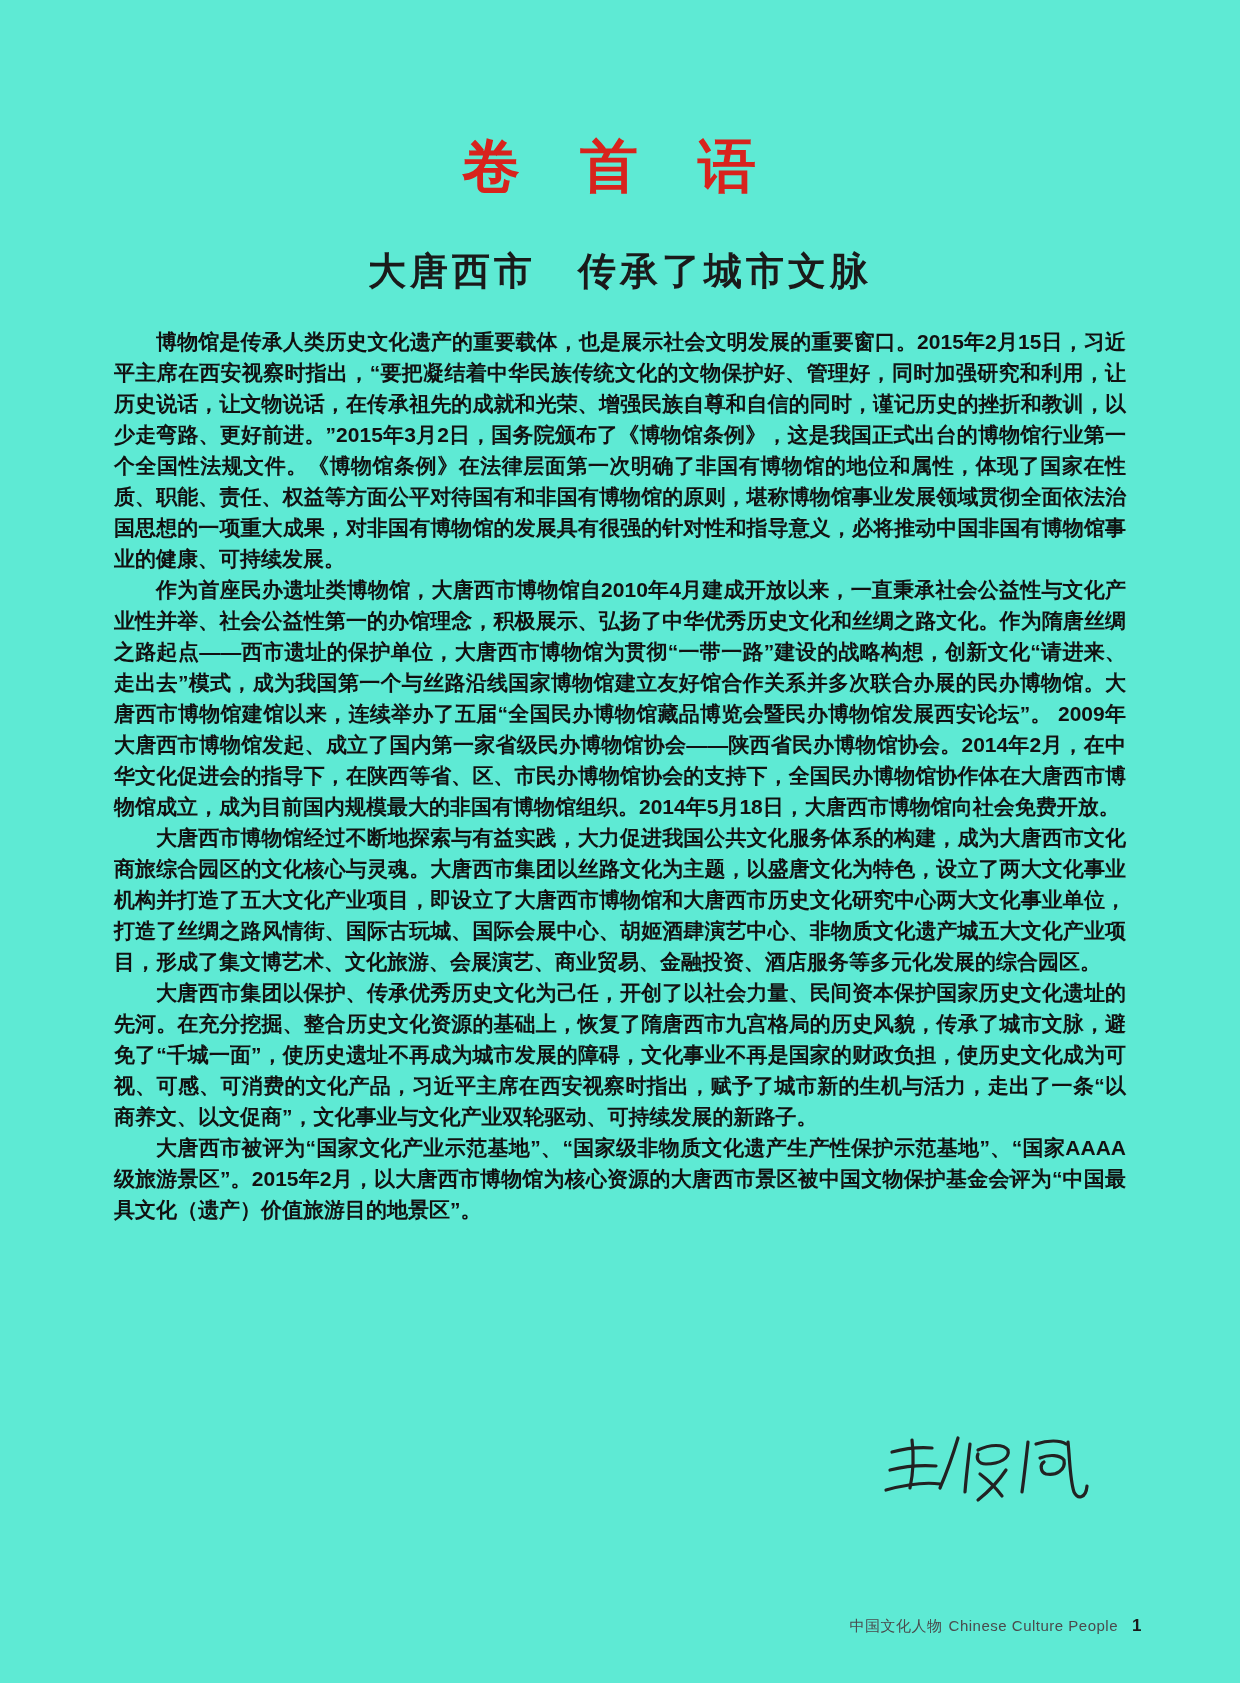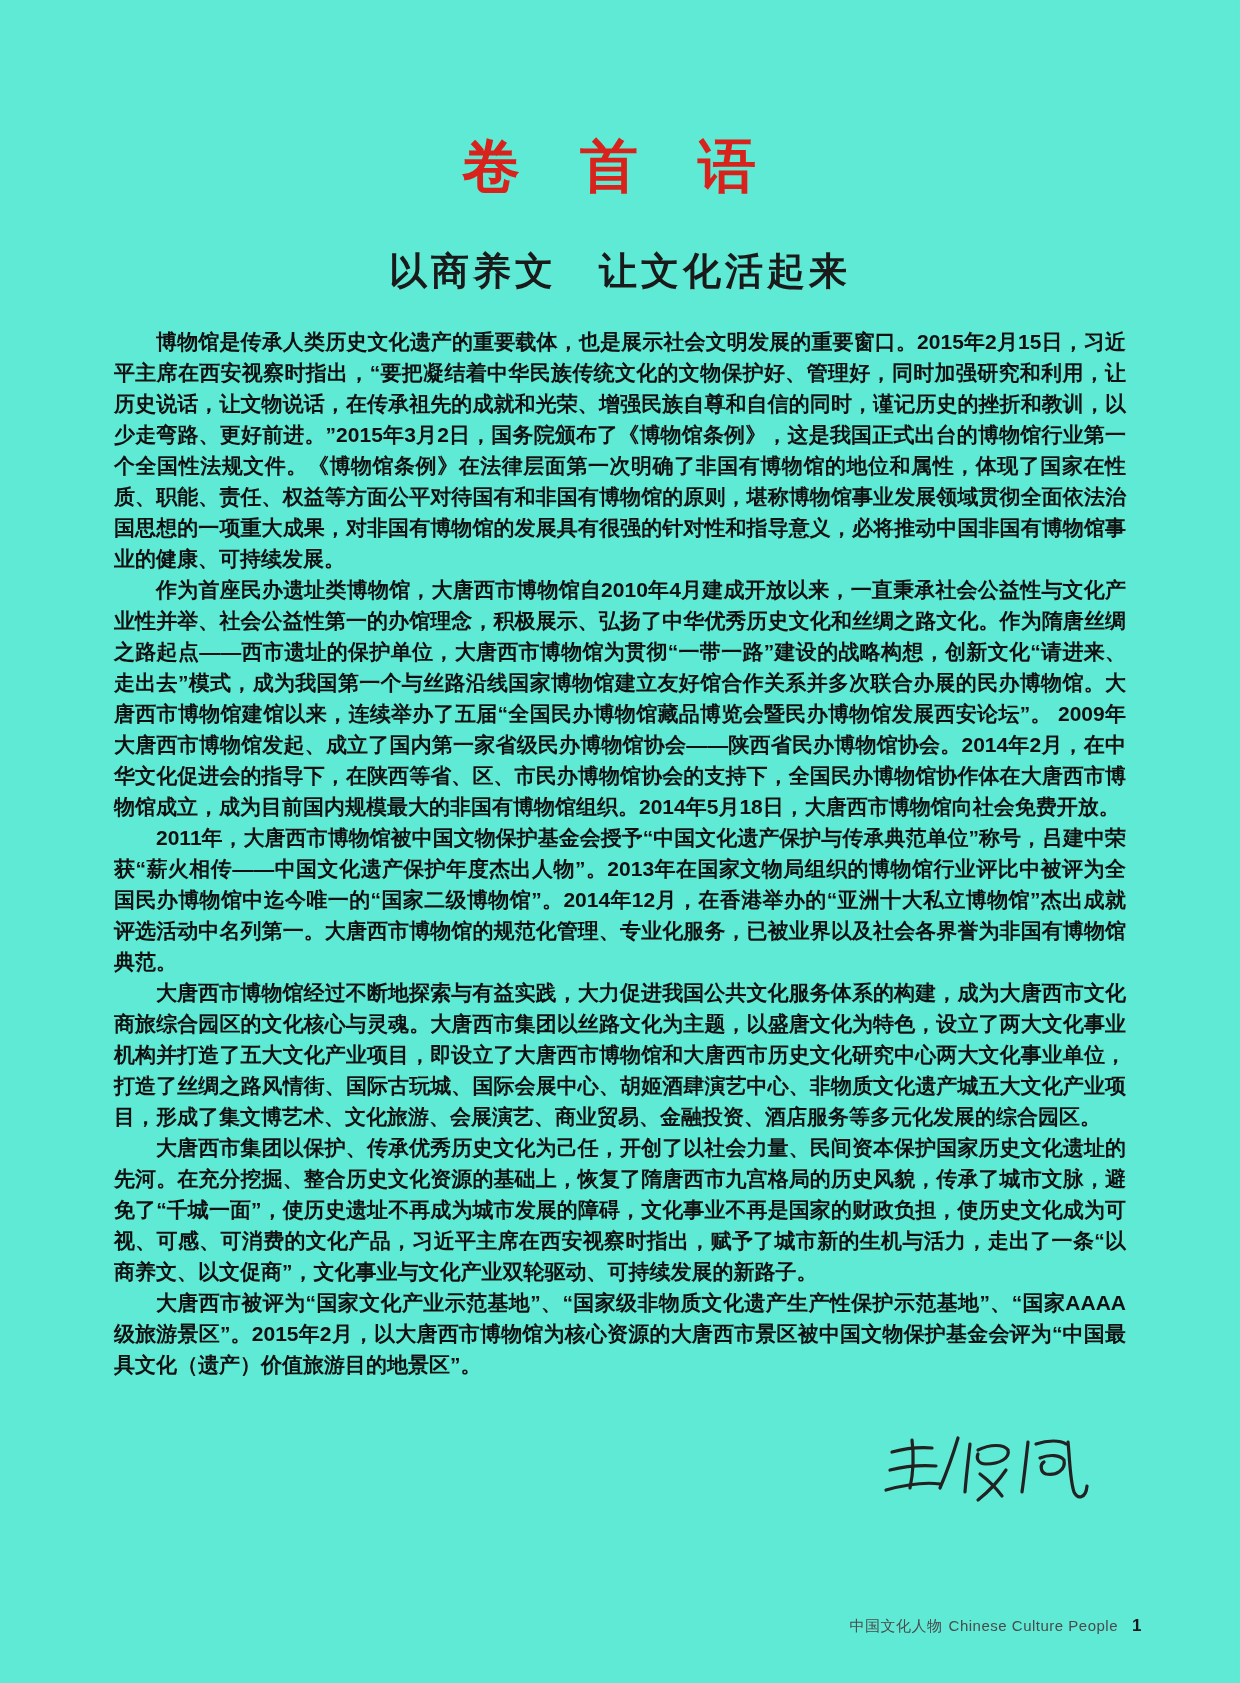--- a/index.html
+++ b/index.html
@@ -74,26 +74,25 @@
     color: #1a1a1a;
   }
 </style>
 </head>
 <body>
 
 <div class="page">
 
   <div class="page-title">卷 首 语</div>
 
-  <div class="page-subtitle">以商养文　让文化活起来</div>
+  <div class="page-subtitle">大唐西市　传承了城市文脉</div>
 
   <div class="article">
     <p>博物馆是传承人类历史文化遗产的重要载体，也是展示社会文明发展的重要窗口。2015年2月15日，习近平主席在西安视察时指出，“要把凝结着中华民族传统文化的文物保护好、管理好，同时加强研究和利用，让历史说话，让文物说话，在传承祖先的成就和光荣、增强民族自尊和自信的同时，谨记历史的挫折和教训，以少走弯路、更好前进。”2015年3月2日，国务院颁布了《博物馆条例》，这是我国正式出台的博物馆行业第一个全国性法规文件。《博物馆条例》在法律层面第一次明确了非国有博物馆的地位和属性，体现了国家在性质、职能、责任、权益等方面公平对待国有和非国有博物馆的原则，堪称博物馆事业发展领域贯彻全面依法治国思想的一项重大成果，对非国有博物馆的发展具有很强的针对性和指导意义，必将推动中国非国有博物馆事业的健康、可持续发展。</p>
     <p>作为首座民办遗址类博物馆，大唐西市博物馆自2010年4月建成开放以来，一直秉承社会公益性与文化产业性并举、社会公益性第一的办馆理念，积极展示、弘扬了中华优秀历史文化和丝绸之路文化。作为隋唐丝绸之路起点——西市遗址的保护单位，大唐西市博物馆为贯彻“一带一路”建设的战略构想，创新文化“请进来、走出去”模式，成为我国第一个与丝路沿线国家博物馆建立友好馆合作关系并多次联合办展的民办博物馆。大唐西市博物馆建馆以来，连续举办了五届“全国民办博物馆藏品博览会暨民办博物馆发展西安论坛”。 2009年大唐西市博物馆发起、成立了国内第一家省级民办博物馆协会——陕西省民办博物馆协会。2014年2月，在中华文化促进会的指导下，在陕西等省、区、市民办博物馆协会的支持下，全国民办博物馆协作体在大唐西市博物馆成立，成为目前国内规模最大的非国有博物馆组织。2014年5月18日，大唐西市博物馆向社会免费开放。</p>
-    <p>2011年，大唐西市博物馆被中国文物保护基金会授予“中国文化遗产保护与传承典范单位”称号，吕建中荣获“薪火相传——中国文化遗产保护年度杰出人物”。2013年在国家文物局组织的博物馆行业评比中被评为全国民办博物馆中迄今唯一的“国家二级博物馆”。2014年12月，在香港举办的“亚洲十大私立博物馆”杰出成就评选活动中名列第一。大唐西市博物馆的规范化管理、专业化服务，已被业界以及社会各界誉为非国有博物馆典范。</p>
     <p>大唐西市博物馆经过不断地探索与有益实践，大力促进我国公共文化服务体系的构建，成为大唐西市文化商旅综合园区的文化核心与灵魂。大唐西市集团以丝路文化为主题，以盛唐文化为特色，设立了两大文化事业机构并打造了五大文化产业项目，即设立了大唐西市博物馆和大唐西市历史文化研究中心两大文化事业单位，打造了丝绸之路风情街、国际古玩城、国际会展中心、胡姬酒肆演艺中心、非物质文化遗产城五大文化产业项目，形成了集文博艺术、文化旅游、会展演艺、商业贸易、金融投资、酒店服务等多元化发展的综合园区。</p>
     <p>大唐西市集团以保护、传承优秀历史文化为己任，开创了以社会力量、民间资本保护国家历史文化遗址的先河。在充分挖掘、整合历史文化资源的基础上，恢复了隋唐西市九宫格局的历史风貌，传承了城市文脉，避免了“千城一面”，使历史遗址不再成为城市发展的障碍，文化事业不再是国家的财政负担，使历史文化成为可视、可感、可消费的文化产品，习近平主席在西安视察时指出，赋予了城市新的生机与活力，走出了一条“以商养文、以文促商”，文化事业与文化产业双轮驱动、可持续发展的新路子。</p>
     <p>大唐西市被评为“国家文化产业示范基地”、“国家级非物质文化遗产生产性保护示范基地”、“国家AAAA级旅游景区”。2015年2月，以大唐西市博物馆为核心资源的大唐西市景区被中国文物保护基金会评为“中国最具文化（遗产）价值旅游目的地景区”。</p>
   </div>
 
   <div class="signature">
     <svg viewBox="0 0 210 95" width="210" height="95" xmlns="http://www.w3.org/2000/svg" fill="none" stroke="#222222" stroke-width="3.2" stroke-linecap="round" stroke-linejoin="round">
 
       <path d="M10,30 C25,26 38,25 50,26"></path>
       <path d="M8,48 C24,44 40,43 54,44"></path>

